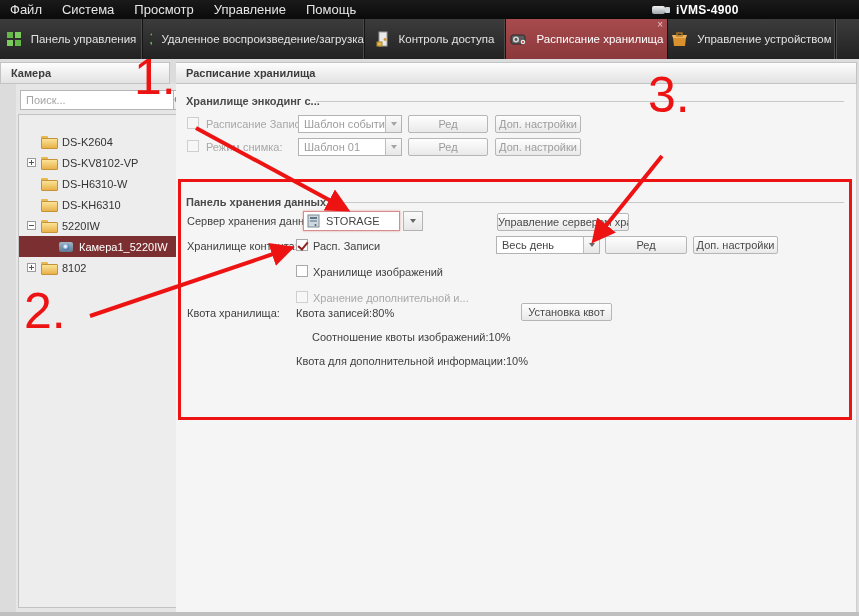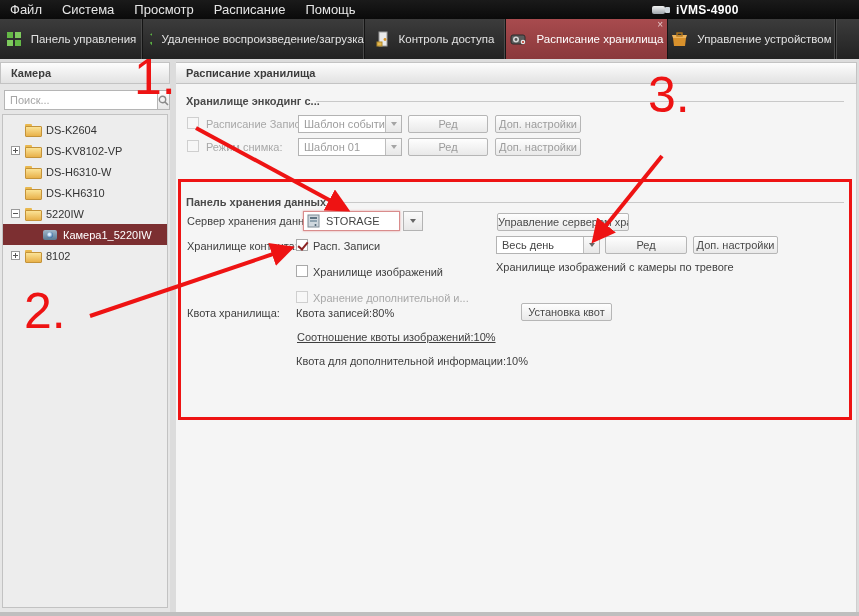--- a/index.html
+++ b/index.html
@@ -29,30 +29,30 @@
   .tab-fill { flex:1; border-left:1px solid #4a4a4a; }
   .ticon { display:inline-block; }
 
   
   .panel-hdr { position:absolute; height:22px; background:linear-gradient(#fdfdfd,#e2e2e2);
                border:1px solid #c3c3c3; border-left:none; font-size:11px; font-weight:bold; color:#3c3c3c;
                line-height:21px; padding-left:10px; }
   .sidebar-hdr { left:0; top:62px; width:170px; border-left:1px solid #c3c3c3; }
   .main-hdr { left:176px; top:62px; width:681px; }
 
-  .sidebar { position:absolute; left:0; top:84px; width:170px; height:528px; background:#e6e6e6; }
+  .sidebar { position:absolute; left:16px; top:84px; width:170px; height:528px; background:#e6e6e6; }
   .search-row { position:absolute; left:4px; top:6px; width:162px; height:20px; display:flex; }
   .search-input { flex:1; height:20px; border:1px solid #b5b5b5; background:#fff; font-size:11px;
                   padding:0 5px; color:#333; font-family:"Liberation Sans",sans-serif; }
   .search-input::placeholder { color:#a5a5a5; }
   .search-btn { width:22px; height:20px; border:1px solid #b5b5b5; border-left:none;
                 background:linear-gradient(#fdfdfd,#e8e8e8); display:flex; align-items:center; justify-content:center; cursor:pointer; }
 
   .tree { position:absolute; left:2px; top:30px; width:166px; height:494px;
-          background:#ededed; border:1px solid #c2c2c2; padding-top:4px; }
+          background:#ededed; border:1px solid #c2c2c2; padding-top:16px; }
   .trow { height:21px; display:flex; align-items:center; font-size:11px; color:#333; cursor:pointer; }
   .trow .ind1 { width:8px; }
   .exp { width:9px; height:9px; border:1px solid #9a9a9a; background:#fff; position:relative; margin-right:5px; flex:none; }
   .exp::before { content:""; position:absolute; left:1px; top:3px; width:5px; height:1px; background:#555; }
   .exp.plus::after { content:""; position:absolute; left:3px; top:1px; width:1px; height:5px; background:#555; }
   .exp.none { visibility:hidden; }
   .folder { width:15px; height:11px; position:relative; margin-right:6px; flex:none; }
   .folder::before { content:""; position:absolute; left:0; top:0; width:7px; height:3px;
                     background:#e9b84e; border-radius:1px 1px 0 0; }
   .folder::after { content:""; position:absolute; left:0; top:2px; width:15px; height:9px;
@@ -95,21 +95,21 @@
 </style>
 </head>
 <body>
 
 <div class="app">
 
   <div class="menubar">
     <span class="menu-item">Файл</span>
     <span class="menu-item">Система</span>
     <span class="menu-item">Просмотр</span>
-    <span class="menu-item">Расписание</span>
+    <span class="menu-item">Управление</span>
     <span class="menu-item">Помощь</span>
     <div class="logo">
       <span class="cam-icon">
           <span class="body"></span>
           <span class="lens"></span>
         </span>
       <span class="logo-text">iVMS-4900</span>
     </div>
   </div>
 
@@ -271,32 +271,31 @@
 
     <div class="combo" style="left:320px; top:152px; width:104px;">
       <span class="cval">Весь день</span>
       <span class="cbtn">
           <span class="tri"></span>
         </span>
     </div>
     <div class="btn" style="left:429px; top:152px; width:82px;">Ред</div>
     <div class="btn" style="left:517px; top:152px; width:85px;">Доп. настройки</div>
 
-    <div class="note" style="left:320px; top:177px;">Хранилище изображений с камеры по тревоге</div>
 
     <span class="cb" style="left:120px; top:181px;"></span>
     <div class="lbl" style="left:137px; top:182px;">Хранилище изображений</div>
 
     <span class="cb dis" style="left:120px; top:207px;"></span>
     <div class="lbl dis" style="left:137px; top:208px;">Хранение дополнительной и...</div>
 
     <div class="lbl" style="left:11px; top:223px;">Квота хранилища:</div>
     <div class="lbl" style="left:120px; top:223px;">Квота записей:80%</div>
     <div class="btn" style="left:321px; top:219px; width:91px;margin-left:24px;">Установка квот</div>
-    <div class="lbl" style="left:121px; top:247px;text-decoration:underline;">Соотношение квоты изображений:10%</div>
+    <div class="lbl" style="left:136px; top:247px;">Соотношение квоты изображений:10%</div>
     <div class="lbl" style="left:120px; top:271px;">Квота для дополнительной информации:10%</div>
   </div>
 
   <div class="ann">
     <div class="ann-rect"></div>
     <div class="ann-num" style="left:134px; top:48px;">1.</div>
     <div class="ann-num" style="left:24px; top:282px;">2.</div>
     <div class="ann-num" style="left:648px; top:66px;">3.</div>
     <svg class="ann-svg" width="859" height="616">
       <defs>

